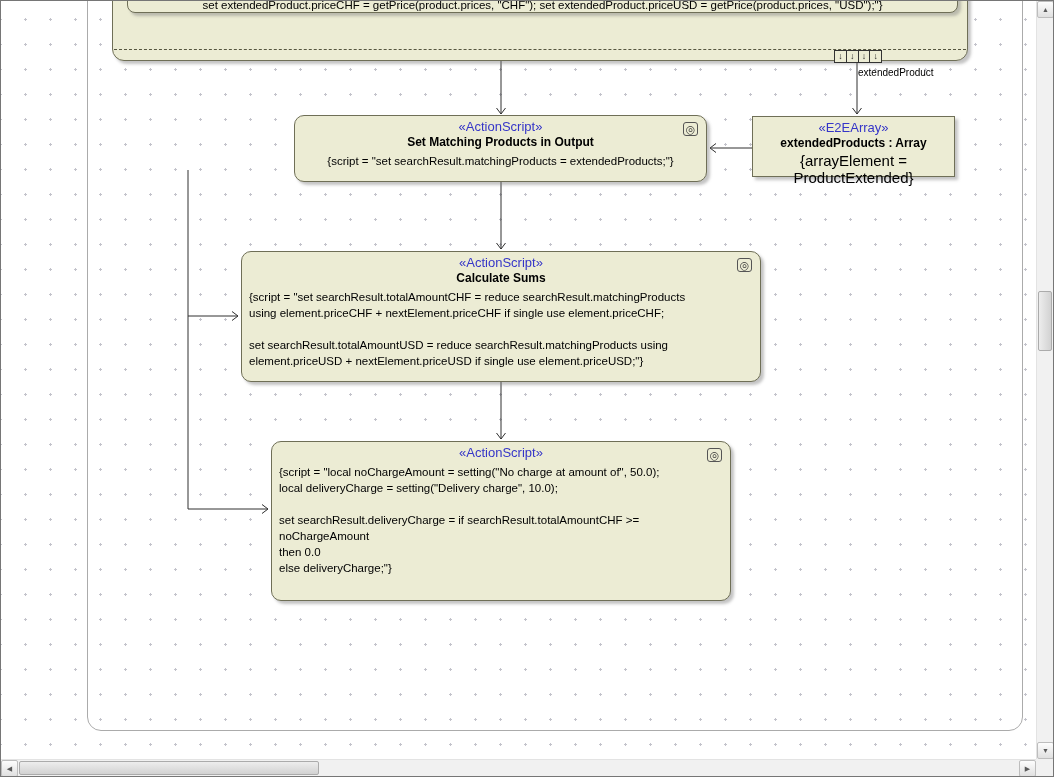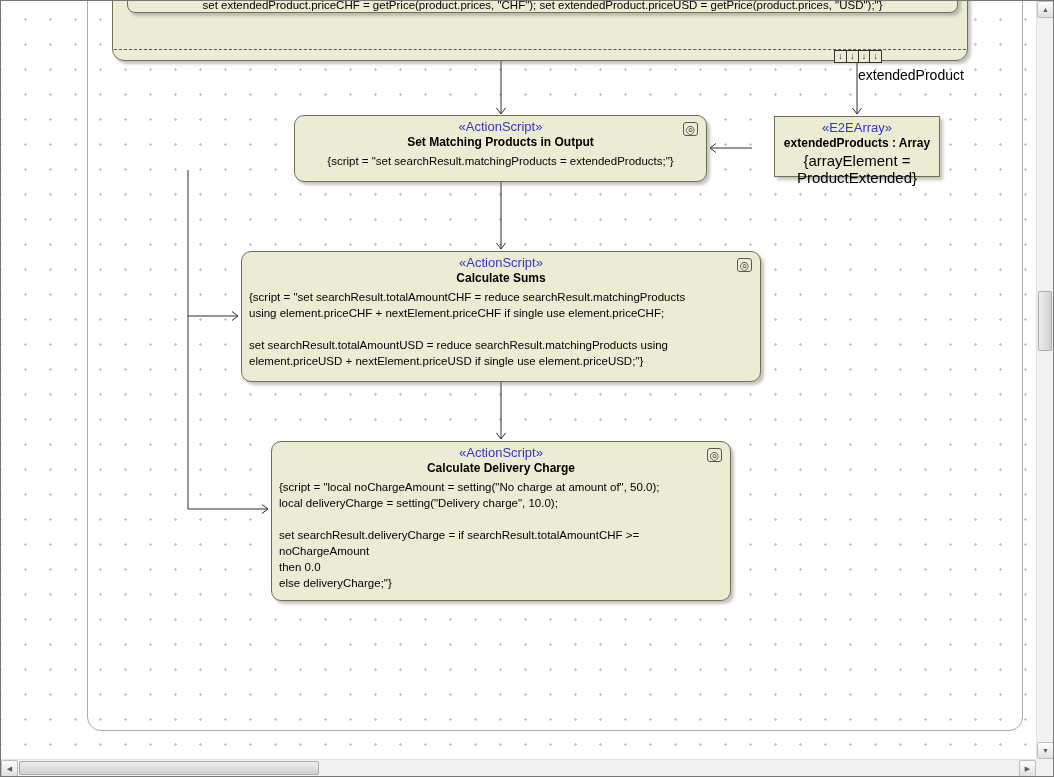--- a/index.html
+++ b/index.html
@@ -20,21 +20,21 @@
   .badge { position:absolute; top:6px; right:8px; width:15px; height:14px; border:1px solid #555; border-radius:3px;
            font-size:11px; line-height:12px; text-align:center; color:#333; }
   .top-outer { left:111px; top:-44px; width:856px; height:104px; border-radius:12px; }
   .top-inner { left:126px; top:-34px; width:831px; height:46px; border-radius:8px; }
   .clip-line { position:absolute; left:6px; right:6px; bottom:1px; font-size:11.5px; color:#000; text-align:center;
                white-space:nowrap; overflow:hidden; }
   .dashed-sep { position:absolute; left:113px; top:48px; width:852px; height:0; border-top:1px dashed #55553f; }
   .expansion { position:absolute; left:833px; top:49px; width:48px; height:13px; display:flex; background:#ECECD4; border:1px solid #333; }
   .exp-cell { flex:1; border-right:1px solid #333; font-size:9px; line-height:10px; text-align:center; color:#222; }
   .exp-cell:last-child { border-right:none; }
-  .exp-label { position:absolute; left:857px; top:66px; font-size:14px; color:#000; }
+  .exp-label { position:absolute; left:857px; top:66px; font-size:10px; color:#000; }
   
   .vscroll { position:absolute; top:0; right:0; width:17px; height:758px; background:#F1F1F1; border-left:1px solid #E3E3E3; }
   .hscroll { position:absolute; left:0; bottom:0; width:1035px; height:17px; background:#F1F1F1; border-top:1px solid #E3E3E3; }
   .sbtn { position:absolute; width:17px; height:17px; background:linear-gradient(#FDFDFD,#E0E0E0); border:1px solid #BDBDBD;
           border-radius:2px; color:#5A5A5A; font-size:7px; text-align:center; line-height:15px; }
   .vthumb { position:absolute; left:1px; width:14px; top:290px; height:60px; background:linear-gradient(90deg,#EDEDED,#D2D2D2);
             border:1px solid #ABABAB; border-radius:2px; }
   .hthumb { position:absolute; top:1px; height:14px; left:18px; width:300px; background:linear-gradient(#EDEDED,#D2D2D2);
             border:1px solid #ABABAB; border-radius:2px; }
   .corner { position:absolute; right:0; bottom:0; width:17px; height:17px; background:#F1F1F1; }
@@ -76,21 +76,21 @@
 
     <div class="expansion">
       <span class="exp-cell">↓</span>
       <span class="exp-cell">↓</span>
       <span class="exp-cell">↓</span>
       <span class="exp-cell">↓</span>
     </div>
     <div class="exp-label">extendedProduct</div>
 
 
-    <div class="node" style="left:773px;top:115px;width:166px;height:61px;">
+    <div class="node" style="left:751px;top:115px;width:203px;height:61px;">
       <div class="stereo">«E2EArray»</div>
       <div class="title">extendedProducts : Array</div>
       <div class="detail">{arrayElement = ProductExtended}</div>
     </div>
 
     <div class="node rounded" style="left:293px;top:114px;width:413px;height:67px;">
       <div class="stereo">«ActionScript»</div>
       <div class="title">Set Matching Products in Output</div>
       <div class="script center">{script = "set searchResult.matchingProducts = extendedProducts;"}</div>
       <span class="badge">◎</span>
@@ -102,21 +102,20 @@
       <div class="script left">{script = "set searchResult.totalAmountCHF = reduce searchResult.matchingProducts
 using element.priceCHF + nextElement.priceCHF if single use element.priceCHF;
 
 set searchResult.totalAmountUSD = reduce searchResult.matchingProducts using
 element.priceUSD + nextElement.priceUSD if single use element.priceUSD;"}</div>
       <span class="badge">◎</span>
     </div>
 
     <div class="node rounded" style="left:270px;top:440px;width:460px;height:160px;">
       <div class="stereo">«ActionScript»</div>
-      <div class="title">Calculate Delivery Charge</div>
       <div class="script left">{script = "local noChargeAmount = setting("No charge at amount of", 50.0);
 local deliveryCharge = setting("Delivery charge", 10.0);
 
 set searchResult.deliveryCharge = if searchResult.totalAmountCHF &gt;=
 noChargeAmount
 then 0.0
 else deliveryCharge;"}</div>
       <span class="badge">◎</span>
     </div>
 

